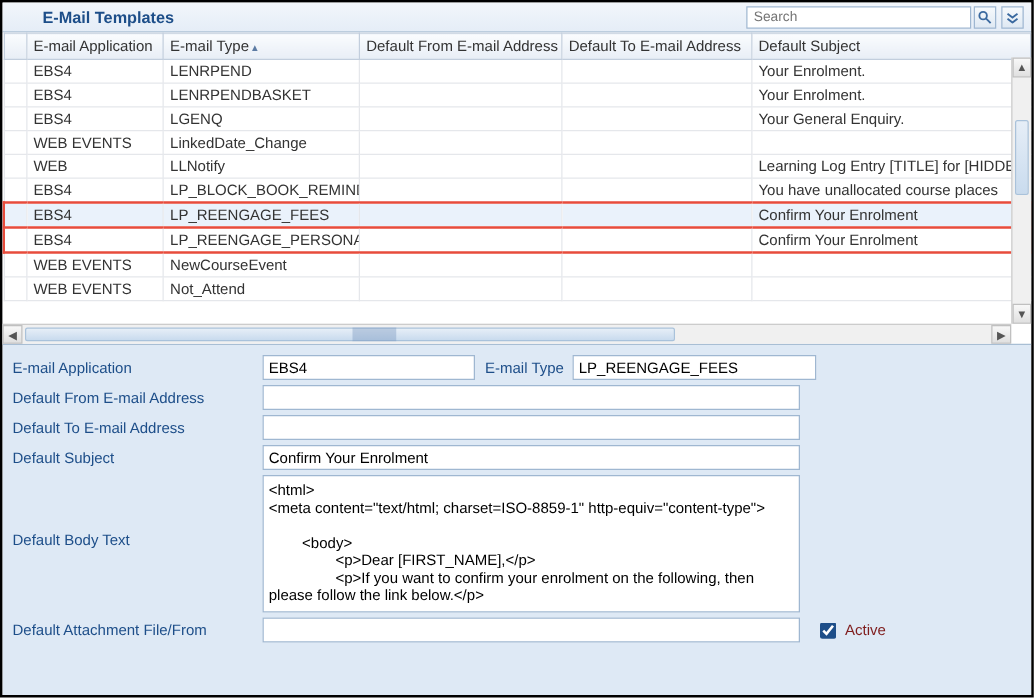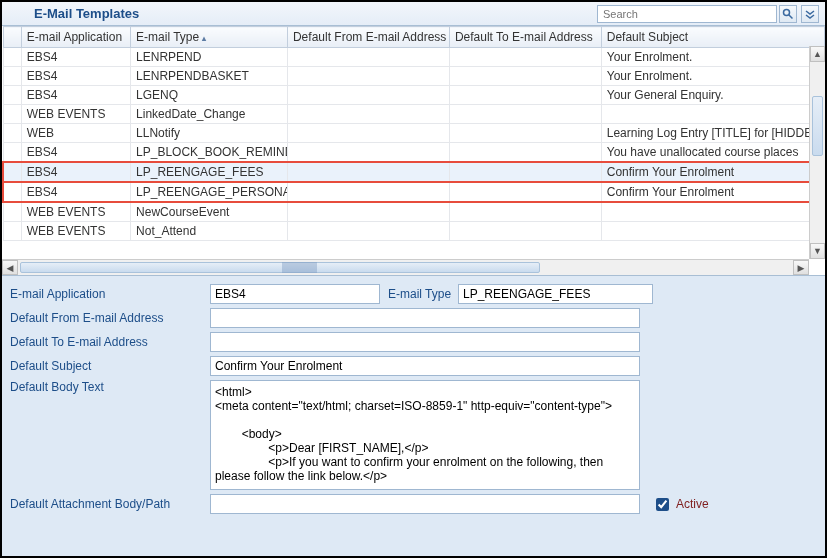--- a/index.html
+++ b/index.html
@@ -382,29 +382,29 @@
   </div>
   <div class="form-row">
     <div class="form-label">Default To E-mail Address</div>
     <input class="form-input" style="width: 430px;" value="">
   </div>
   <div class="form-row">
     <div class="form-label">Default Subject</div>
     <input class="form-input" style="width: 430px;" value="Confirm Your Enrolment">
   </div>
   <div class="form-row" style="align-items:flex-start">
-    <div class="form-label" style="">Default Body Text</div>
+    <div class="form-label" style="margin-top:45px">Default Body Text</div>
     <textarea class="form-textarea" style="">&lt;html&gt;
 &lt;meta content="text/html; charset=ISO-8859-1" http-equiv="content-type"&gt;
 
         &lt;body&gt;
                 &lt;p&gt;Dear [FIRST_NAME],&lt;/p&gt;
                 &lt;p&gt;If you want to confirm your enrolment on the following, then please follow the link below.&lt;/p&gt;</textarea>
   </div>
   <div class="form-row">
-    <div class="form-label">Default Attachment Body/Path</div>
+    <div class="form-label">Default Attachment File/From</div>
     <input class="form-input" style="width: 430px;" value="">
     <div class="active-check" style="margin-left:12px">
       <input type="checkbox" id="activecb" checked="" style="">
       <label for="activecb" style="color:#7f1d1d">Active</label>
     </div>
   </div>
 </div>
 
 </body></html>

